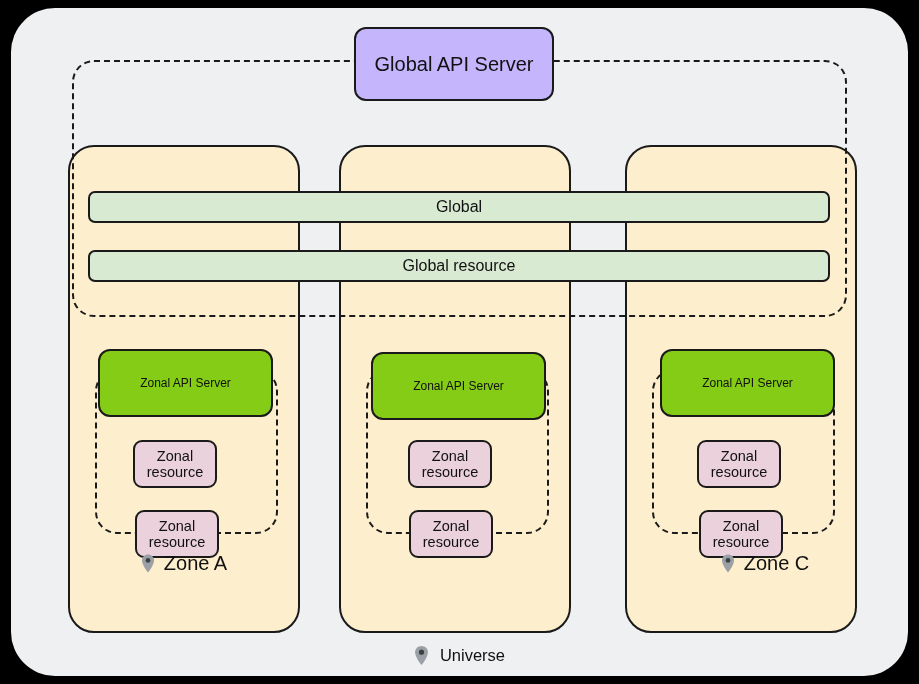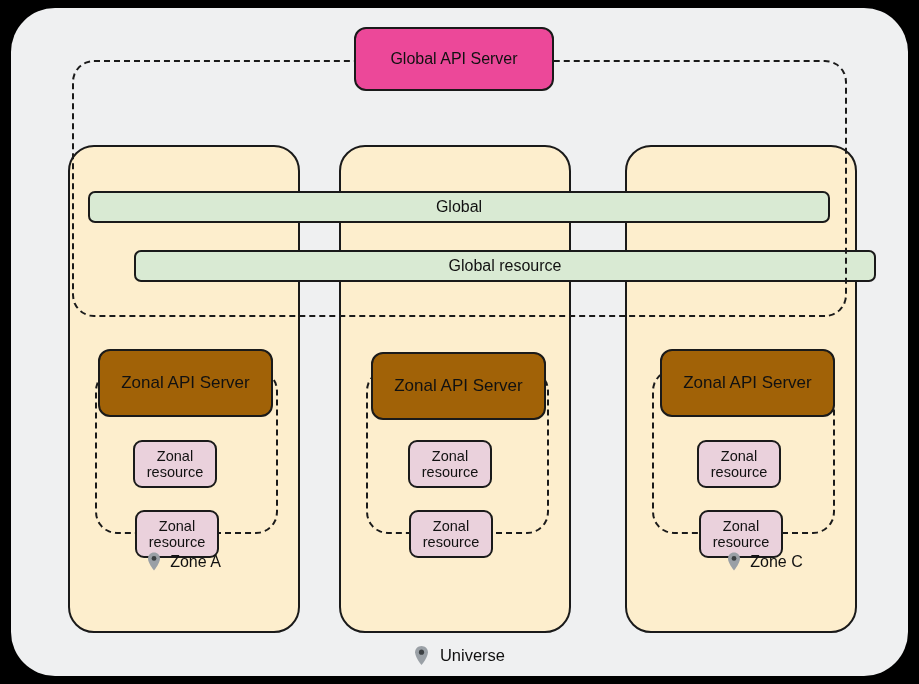--- a/index.html
+++ b/index.html
@@ -66,28 +66,28 @@
     border: 2px dashed #1a1a1a;
     border-radius: 22px;
     box-sizing: border-box;
   }
 
   
   .zonal-api {
     position: absolute;
     width: 175px;
     height: 68px;
-    background: #a16207;
+    background: #84cc16;
     border: 2px solid #1a1a1a;
     border-radius: 12px;
     box-sizing: border-box;
     display: flex;
     align-items: center;
     justify-content: center;
-    font-size: 17px;
+    font-size: 12px;
     color: #111111;
     z-index: 4;
   }
   .zone-a .zonal-api { left: 28px; top: 202px; }
   .zone-b .zonal-api { left: 30px; top: 205px; }
   .zone-c .zonal-api { left: 33px; top: 202px; }
 
   
   .zonal-res {
     position: absolute;
@@ -116,21 +116,21 @@
   
   .zone-label {
     position: absolute;
     left: 0;
     right: 0;
     top: 405px;
     display: flex;
     align-items: center;
     justify-content: center;
     gap: 9px;
-    font-size: 16px;
+    font-size: 20px;
     color: #111111;
     z-index: 5;
   }
   .zone-b .zone-label { top: 408px; }
   .zone-c .zone-label { top: 405px; padding-left: 48px; }
 
   .pin { width: 14px; height: 19px; display: block; }
 
   
   .global-bar {
@@ -141,37 +141,37 @@
     border-radius: 7px;
     box-sizing: border-box;
     display: flex;
     align-items: center;
     justify-content: center;
     font-size: 16px;
     color: #111111;
     z-index: 6;
   }
   .bar-project { left: 88px; top: 191px; width: 742px; }
-  .bar-globalres { left: 88px; top: 250px; width: 742px; margin-left: 46px; }
+  .bar-globalres { left: 88px; top: 250px; width: 742px; }
 
   
   .global-api {
     position: absolute;
     left: 354px;
     top: 27px;
     width: 200px;
-    height: 64px;
-    background: #ec4899;
+    height: 74px;
+    background: #c4b5fd;
     border: 2px solid #1a1a1a;
     border-radius: 12px;
     box-sizing: border-box;
     display: flex;
     align-items: center;
     justify-content: center;
-    font-size: 16px;
+    font-size: 20px;
     color: #111111;
     z-index: 8;
   }
 
   
   .universe-label {
     position: absolute;
     left: 0;
     right: 0;
     top: 645px;

